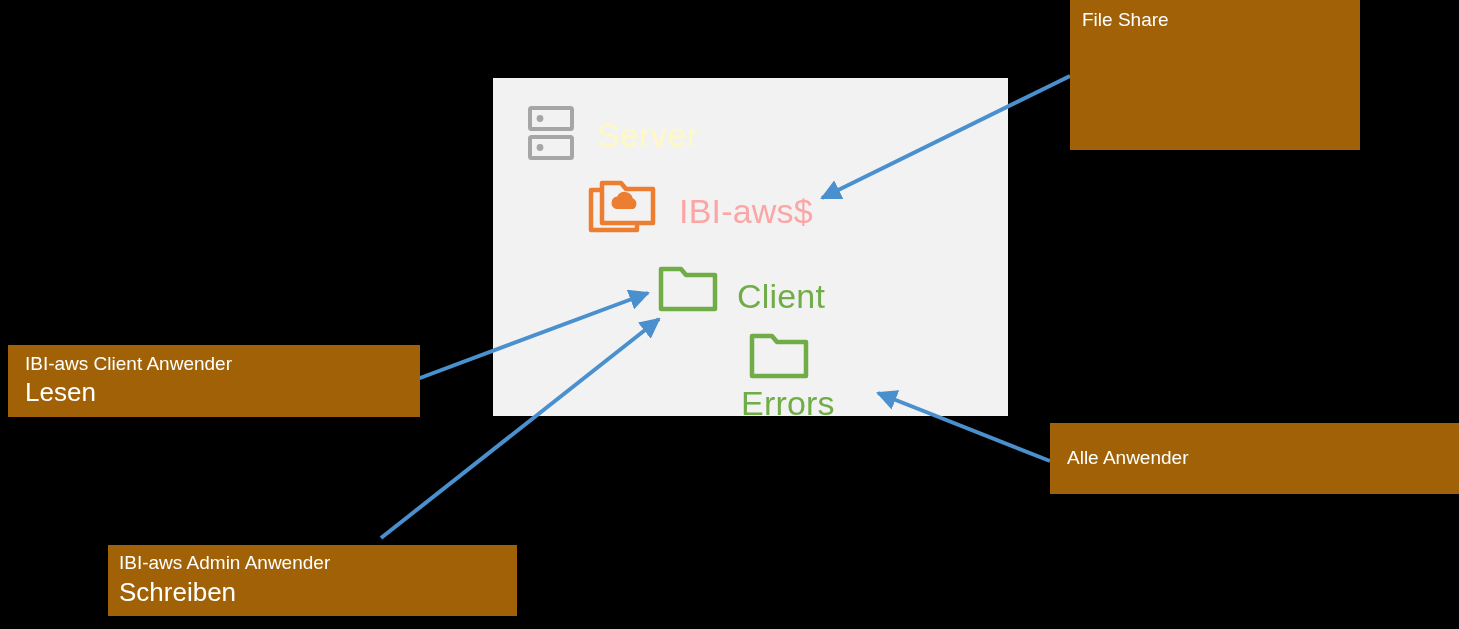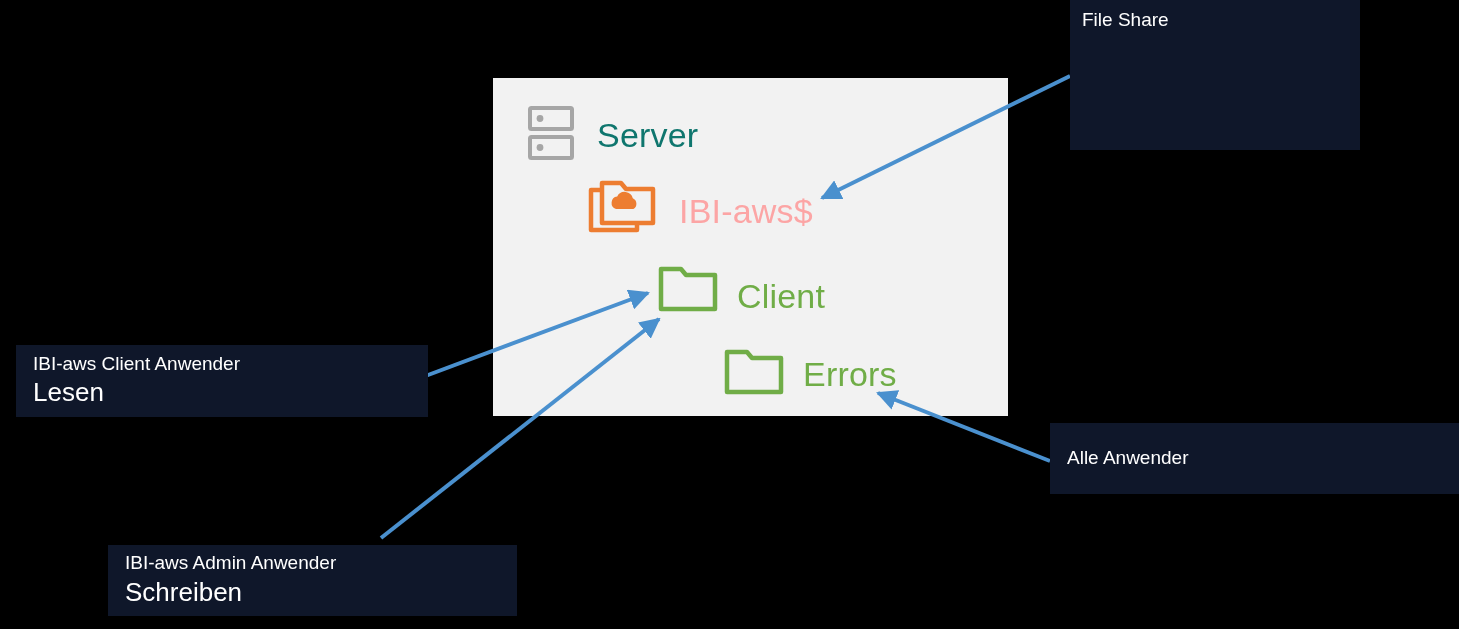--- a/index.html
+++ b/index.html
@@ -34,21 +34,21 @@
   }
   .node .label {
     white-space: nowrap;
     line-height: 1;
   }
 
   
   #node-server { left: 527px; top: 105px; }
   #node-server .label {
     font-size: 34px;
-    color: #0f766e;
+    color: #fef9c3;
     margin-left: 22px;
     letter-spacing: 0.2px;
   }
 
   
   #node-share { left: 587px; top: 178px; }
   #node-share .label {
     font-size: 34px;
     color: #fca5a5;
     margin-left: 16px;
@@ -59,32 +59,32 @@
   #node-client { left: 657px; top: 263px; }
   #node-client .label {
     font-size: 34px;
     color: #70AD47;
     margin-left: 18px;
     letter-spacing: 0.2px;
     margin-top: 9px;
   }
 
   
-  #node-errors { left: 723px; top: 346px; }
+  #node-errors { left: 723px; top: 330px; flex-direction: column; }
   #node-errors .label {
     font-size: 34px;
     color: #70AD47;
     margin-left: 18px;
     letter-spacing: 0.2px;
   }
 
   
   .callout {
     position: absolute;
-    background: #0f172a;
+    background: #a16207;
     color: #FFFFFF;
     box-sizing: border-box;
     display: flex;
     flex-direction: column;
     justify-content: center;
   }
   .callout .line-1 {
     font-size: 19px;
     line-height: 1.28;
     white-space: pre-line;
@@ -100,33 +100,33 @@
     top: 0px;
     width: 290px;
     height: 150px;
     padding: 8px 0 10px 12px;
     justify-content: flex-start;
   }
   #callout-fileshare .line-1 { font-size: 19px; margin-bottom: 1px; }
   #callout-fileshare .line-2 { font-size: 26px; }
 
   #callout-client-user {
-    left: 16px;
+    left: 8px;
     top: 345px;
     width: 412px;
     height: 72px;
     padding: 0 0 0 17px;
   }
 
   #callout-admin-user {
     left: 108px;
     top: 545px;
     width: 409px;
     height: 71px;
-    padding: 0 0 0 17px;
+    padding: 0 0 0 11px;
   }
 
   #callout-all-user {
     left: 1050px;
     top: 423px;
     width: 481px;
     height: 71px;
     padding: 0 0 0 17px;
   }
 

